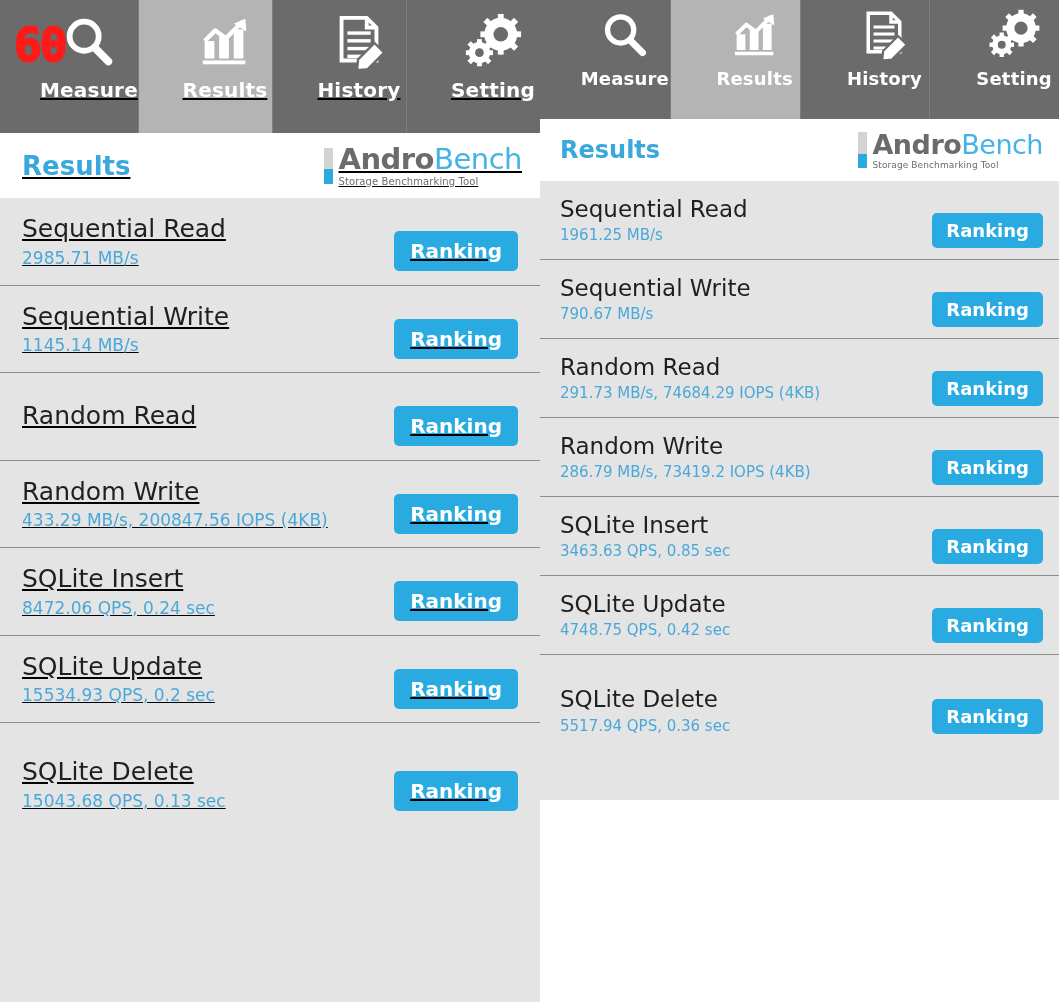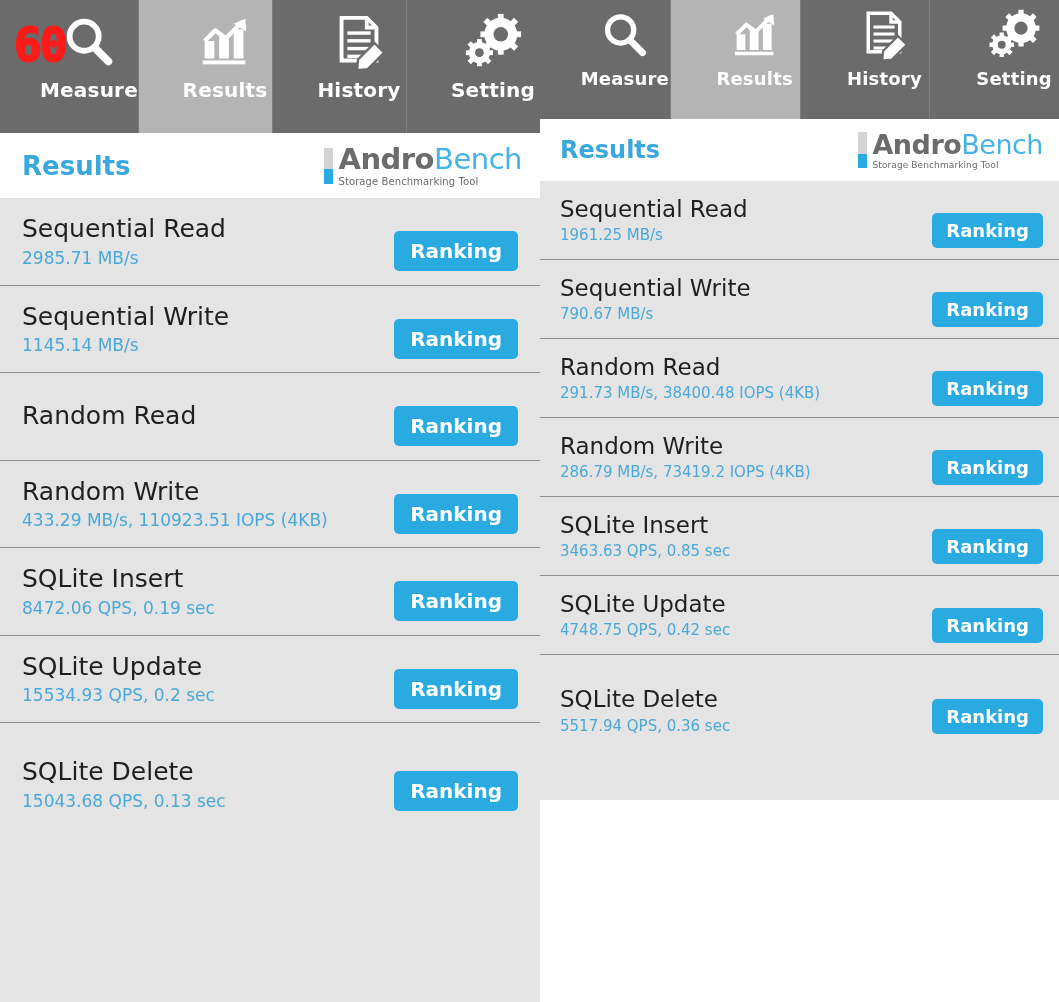--- a/index.html
+++ b/index.html
@@ -7,21 +7,21 @@
     width:1059px;height:1002px;
     background:#ffffff;
     font-family:"DejaVu Sans", sans-serif;
     overflow:hidden;
     position:relative;
   }
   .screens{display:flex;width:1059px;height:1002px;align-items:flex-start;}
 
   
   .panel{position:relative;background:#ffffff;}
-  .panel-left{width:540px;height:1002px;}
+  .panel-left{width:540px;height:1002px;text-decoration:underline;}
   .panel-right{width:519px;height:1002px;}
 
   
   .tabbar{display:flex;width:100%;box-sizing:border-box;}
   .panel-left .tabbar{height:133px;}
   .panel-right .tabbar{height:119px;}
   .tab{
     flex:1 1 0;
     background:#6b6b6b;
     display:flex;flex-direction:column;
@@ -256,28 +256,28 @@
         </div>
         <div class="result-row">
           <div class="row-texts">
             <div class="row-title">Random Read</div>
           </div>
           <button class="ranking-btn">Ranking</button>
         </div>
         <div class="result-row">
           <div class="row-texts">
             <div class="row-title">Random Write</div>
-            <div class="row-value">433.29 MB/s, 110923.51 IOPS (4KB)</div>
+            <div class="row-value">433.29 MB/s, 200847.56 IOPS (4KB)</div>
           </div>
           <button class="ranking-btn">Ranking</button>
         </div>
         <div class="result-row">
           <div class="row-texts">
             <div class="row-title">SQLite Insert</div>
-            <div class="row-value">8472.06 QPS, 0.19 sec</div>
+            <div class="row-value">8472.06 QPS, 0.24 sec</div>
           </div>
           <button class="ranking-btn">Ranking</button>
         </div>
         <div class="result-row">
           <div class="row-texts">
             <div class="row-title">SQLite Update</div>
             <div class="row-value">15534.93 QPS, 0.2 sec</div>
           </div>
           <button class="ranking-btn">Ranking</button>
         </div>
@@ -397,21 +397,21 @@
         <div class="result-row">
           <div class="row-texts">
             <div class="row-title">Sequential Write</div>
             <div class="row-value">790.67 MB/s</div>
           </div>
           <button class="ranking-btn">Ranking</button>
         </div>
         <div class="result-row">
           <div class="row-texts">
             <div class="row-title">Random Read</div>
-            <div class="row-value">291.73 MB/s, 38400.48 IOPS (4KB)</div>
+            <div class="row-value">291.73 MB/s, 74684.29 IOPS (4KB)</div>
           </div>
           <button class="ranking-btn">Ranking</button>
         </div>
         <div class="result-row">
           <div class="row-texts">
             <div class="row-title">Random Write</div>
             <div class="row-value">286.79 MB/s, 73419.2 IOPS (4KB)</div>
           </div>
           <button class="ranking-btn">Ranking</button>
         </div>

